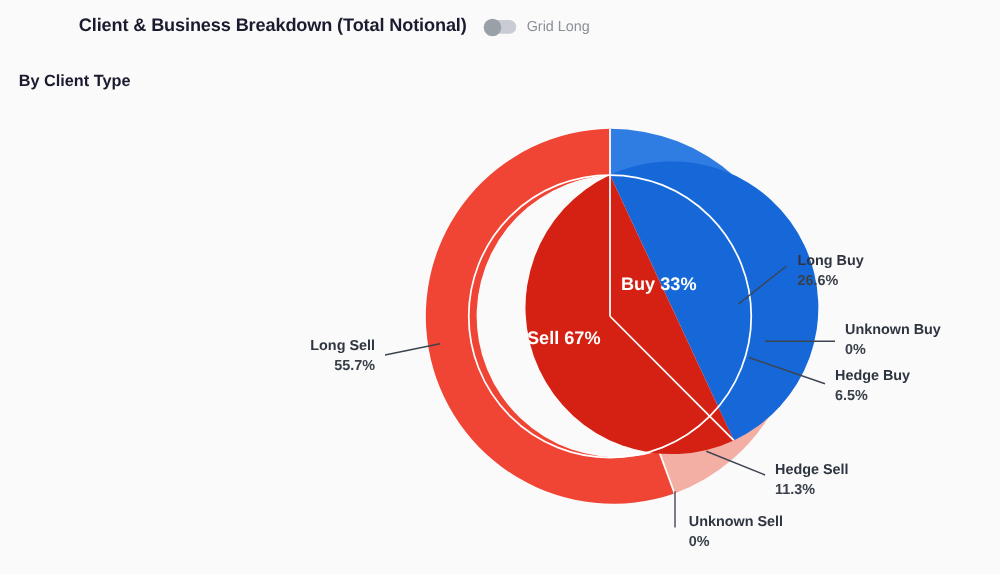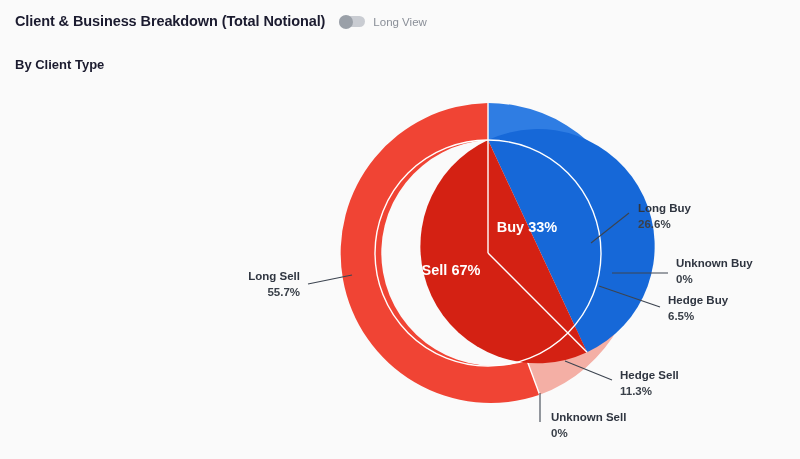--- a/index.html
+++ b/index.html
@@ -35,20 +35,21 @@
     display: flex;
     align-items: center;
     gap: 14px;
   }
   .panel-title {
     font-size: 14.5px;
     font-weight: bold;
     color: #1b1b2f;
     letter-spacing: -0.1px;
     white-space: nowrap;
+    margin-left: 48px;
   }
   .toggle-wrap {
     display: flex;
     align-items: center;
     gap: 8px;
     margin-top: 1px;
   }
   .toggle {
     position: relative;
     width: 26px;
@@ -124,21 +125,21 @@
 <div id="root">
 
   <div class="topbar"></div>
 
   <div class="header-row">
     <div class="panel-title">Client &amp; Business Breakdown (Total Notional)</div>
     <div class="toggle-wrap">
       <span class="toggle">
         <span class="knob"></span>
       </span>
-      <span class="toggle-label">Long View</span>
+      <span class="toggle-label">Grid Long</span>
     </div>
   </div>
 
   <div class="subtitle">By Client Type</div>
 
   <div class="chart-area">
     <svg class="donut" width="800" height="379" viewBox="0 0 800 379">
 
       <g>
 

